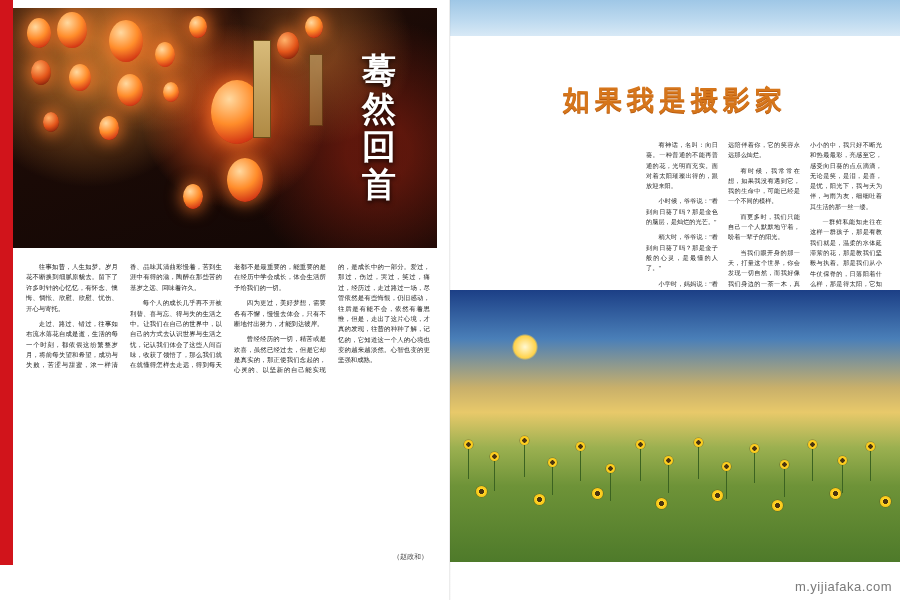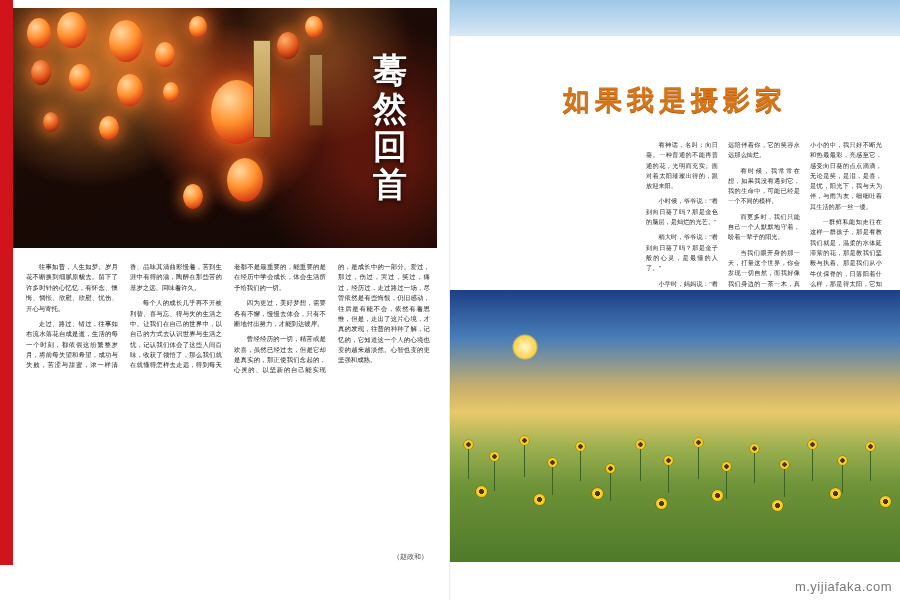--- a/index.html
+++ b/index.html
@@ -25,21 +25,21 @@
       linear-gradient(160deg,#2a1008 0%, #1a0a06 45%, #120705 100%);
     overflow:hidden;
   }
   .lantern{position:absolute;border-radius:50%;background:radial-gradient(circle at 35% 30%, #ffd9a0, #ff8c2a 45%, #cc2b12 85%);box-shadow:0 0 14px 4px rgba(255,120,40,.55);}
   .lant-dark{background:radial-gradient(circle at 35% 30%, #ffb36b, #e4561a 50%, #7d1a08 90%);}
   .sign{position:absolute;background:linear-gradient(180deg,#d8bb7a,#b08a44);border:1px solid #6b4a18;}
   .hero-title{
     position:absolute;right:28px;top:44px;width:58px;
     color:#fff;font-size:34px;line-height:1.12;letter-spacing:2px;
     font-family:"Liberation Serif", serif;font-weight:700;
-    text-shadow:0 2px 5px rgba(0,0,0,.85);text-align:right;
+    text-shadow:0 2px 5px rgba(0,0,0,.85);text-align:center;
   }
   .left-body{
     position:absolute;left:26px;top:262px;width:404px;height:290px;
     column-count:4;column-gap:12px;
     font-size:6.4px;line-height:1.62;color:#232323;text-align:justify;
   }
   .left-body p{margin:0 0 5px 0;text-indent:2em;}
   .left-sign{position:absolute;right:22px;bottom:38px;font-size:7px;color:#444;}
   .left-pagenum{position:absolute;left:20px;bottom:22px;font-size:7px;color:#555;}
 

